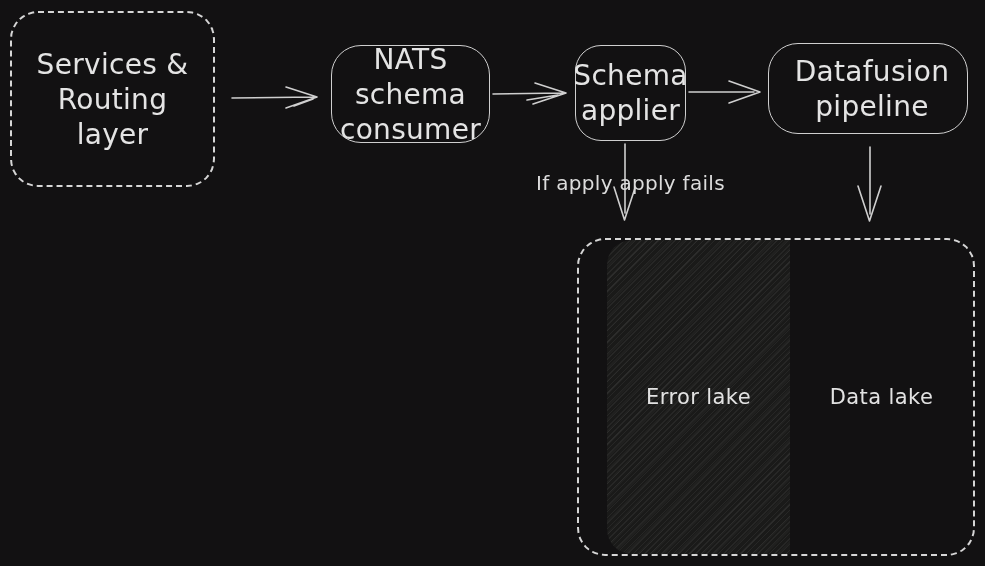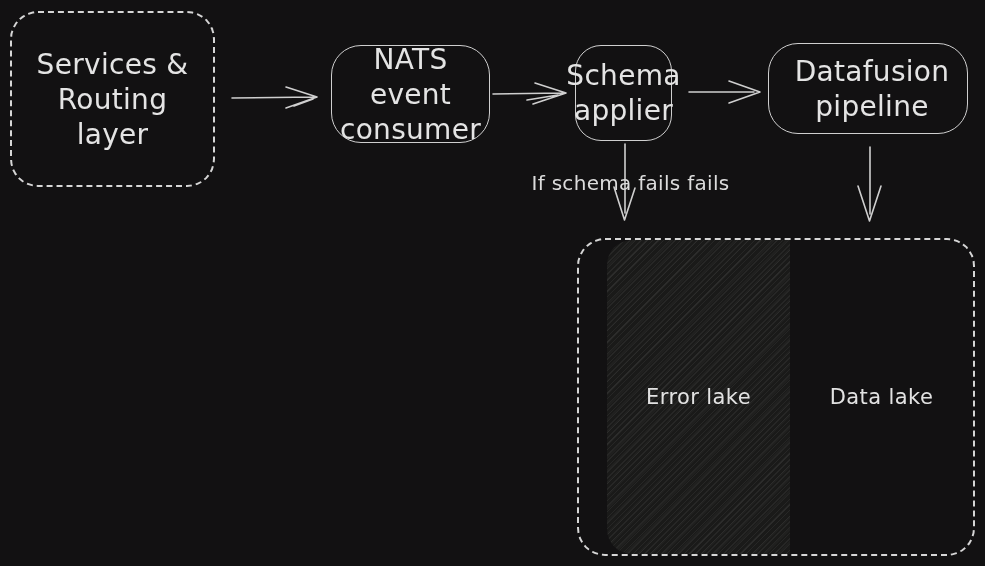--- a/index.html
+++ b/index.html
@@ -22,21 +22,21 @@
     font-size: 28px;
     line-height: 1.25;
     letter-spacing: 0.3px;
   }
   .node .label { white-space: pre-line; }
   .solid  { border: 1.6px solid #cfcfcf; }
   .dashed { border: 2px dashed #d6d6d6; }
 
   #node-services   { left: 10px;  top: 11px;  width: 205px; height: 176px; border-radius: 28px; }
   #node-nats       { left: 331px; top: 45px;  width: 159px; height: 98px;  border-radius: 30px; }
-  #node-schema     { left: 575px; top: 45px;  width: 97px; height: 96px;  border-radius: 26px; }
+  #node-schema     { left: 575px; top: 45px;  width: 111px; height: 96px;  border-radius: 26px; }
   #node-datafusion { left: 768px; top: 43px;  width: 200px; height: 91px;  border-radius: 30px; padding-left: 8px; }
 
   #lakes-container {
     position: absolute;
     box-sizing: border-box;
     left: 577px; top: 238px; width: 398px; height: 318px;
     border: 2px dashed #d6d6d6;
     border-radius: 28px;
     display: flex;
     overflow: hidden;
@@ -95,36 +95,36 @@
       <span>Data lake</span>
     </div>
   </div>
 
   <div class="node dashed" id="node-services">
     <span class="label">Services &amp; Routing
 layer</span>
   </div>
 
   <div class="node solid" id="node-nats">
-    <span class="label">NATS event
+    <span class="label">NATS schema
 consumer</span>
   </div>
 
   <div class="node solid" id="node-schema">
     <span class="label">Schema
 applier</span>
   </div>
 
   <div class="node solid" id="node-datafusion">
     <span class="label">Datafusion pipeline</span>
   </div>
 
   <svg id="arrows" width="985" height="566" viewBox="0 0 985 566">
     <path d="M232 98 L315 97 M286 87 L317 97 L286 108 M294 106 L313 99"></path>
     <path d="M493 94 L563 93 M535 83 L566 93 L533 104 M527 100 L558 95"></path>
     <path d="M689 92 L754 92 M729 81 L760 92 L729 103"></path>
     <path d="M625 144 L625 213 M614 187 L624.5 220 L635 188"></path>
     <path d="M870 147 L870 214 M858 186 L869.5 221 L881 186"></path>
   </svg>
 
-  <div id="edge-fail-label">If schema fails fails</div>
+  <div id="edge-fail-label">If apply apply fails</div>
 
 </div>
 
 </body></html>

